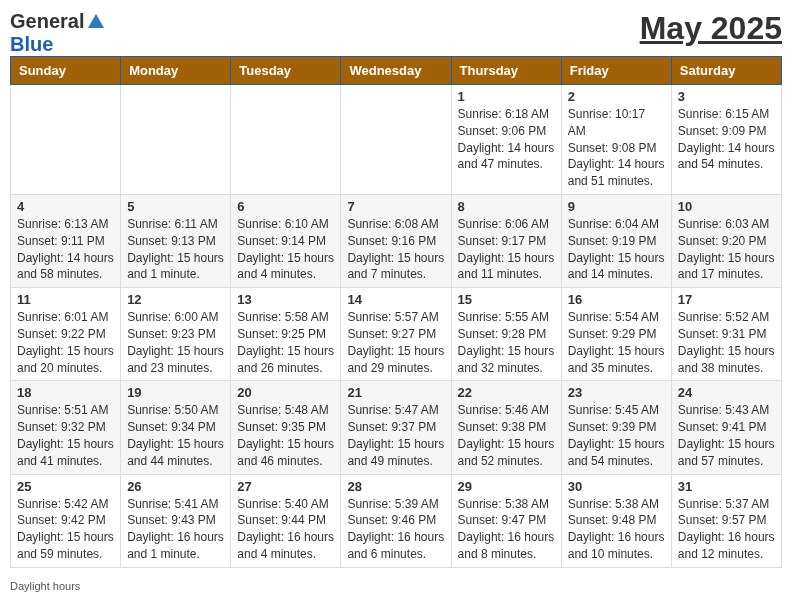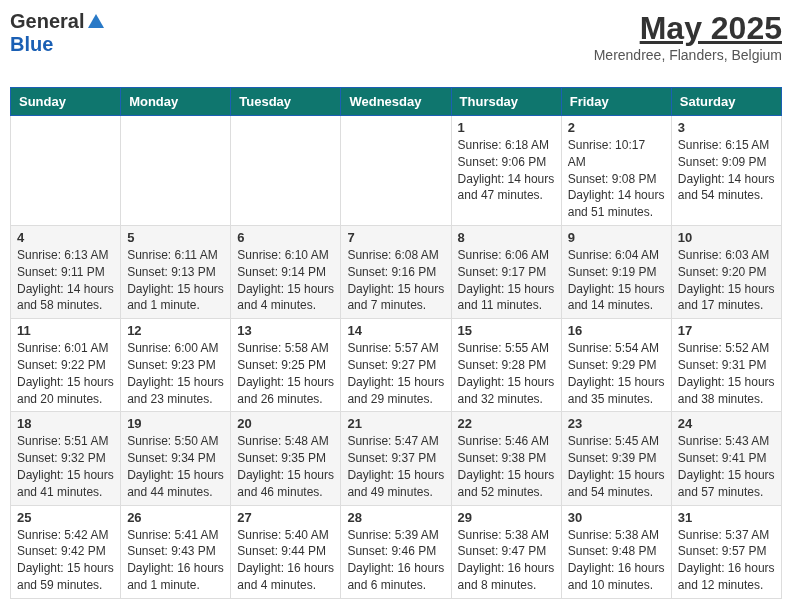--- a/index.html
+++ b/index.html
@@ -7,21 +7,21 @@
       font-family: Arial, sans-serif;
       background: #fff;
       width: 792px;
       min-height: 612px;
       padding: 10px;
     }
     .header {
       display: flex;
       justify-content: space-between;
       align-items: flex-start;
-      margin-bottom: 24px;
+      margin-bottom: 0;
     }
     .logo {
       display: flex;
       flex-direction: column;
       align-items: flex-start;
     }
     .logo-text {
       display: flex;
       align-items: center;
     }
@@ -52,21 +52,21 @@
     .location {
       font-size: 14px;
       color: #555;
     }
     .calendar {
       width: 100%;
       border-collapse: collapse;
       border: 1px solid #ccc;
     }
     .calendar th {
-      background-color: #0f766e;
+      background-color: #a16207;
       color: white;
       text-align: left;
       padding: 6px 8px;
       font-size: 13px;
       font-weight: bold;
       border: 1px solid #1a5fb4;
     }
     .calendar td {
       vertical-align: top;
       padding: 4px 6px;
@@ -109,21 +109,20 @@
     <div class="logo-text">
       <span class="logo-general">General</span>
       <svg class="logo-icon" viewBox="0 0 20 20">
         <polygon points="10,2 18,16 2,16" fill="#2979c7"></polygon>
       </svg>
     </div>
     <span class="logo-blue">Blue</span>
   </div>
   <div class="title-section">
     <div class="month-title">May 2025</div>
-    <div class="location">Merendree, Flanders, Belgium</div>
   </div>
 </div>
 
 <table class="calendar">
   <thead>
     <tr>
     <th>Sunday</th>
         <th>Monday</th>
         <th>Tuesday</th>
         <th>Wednesday</th>

